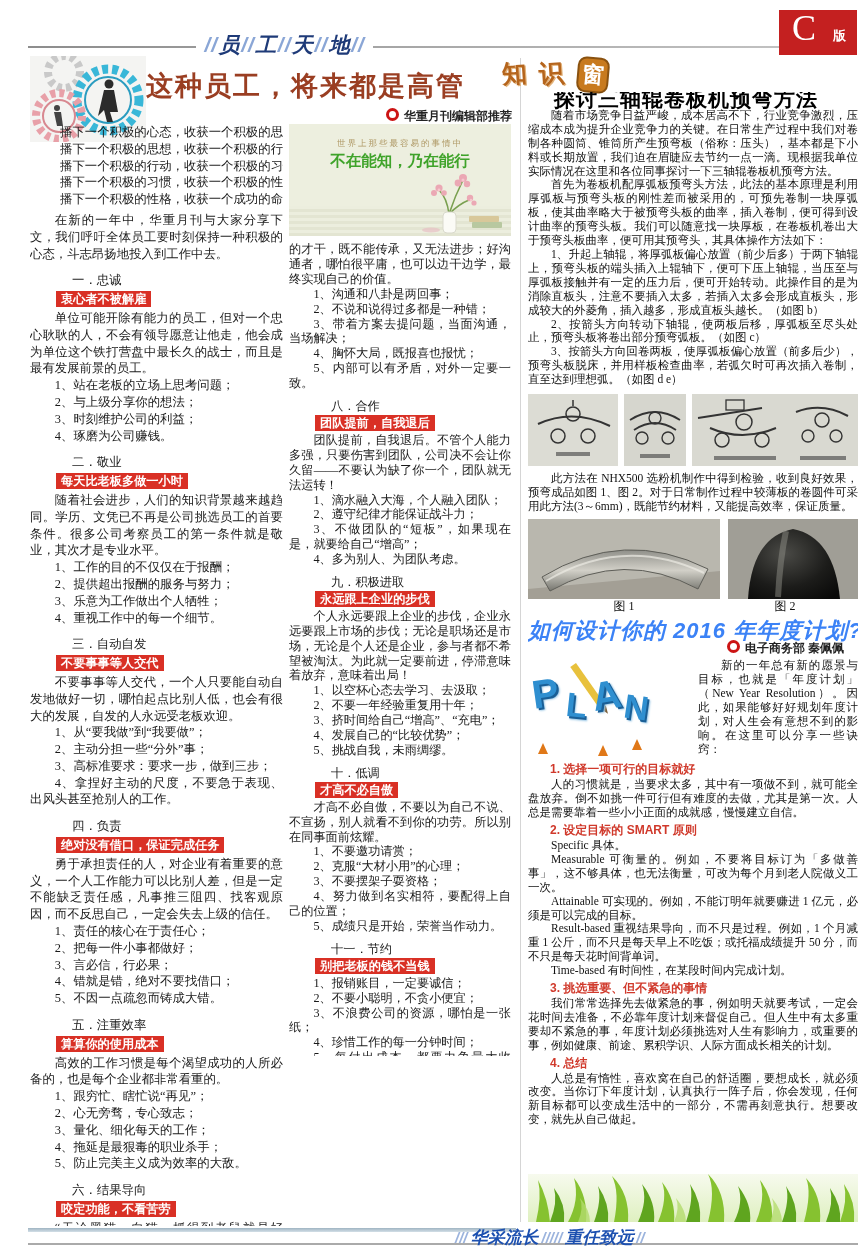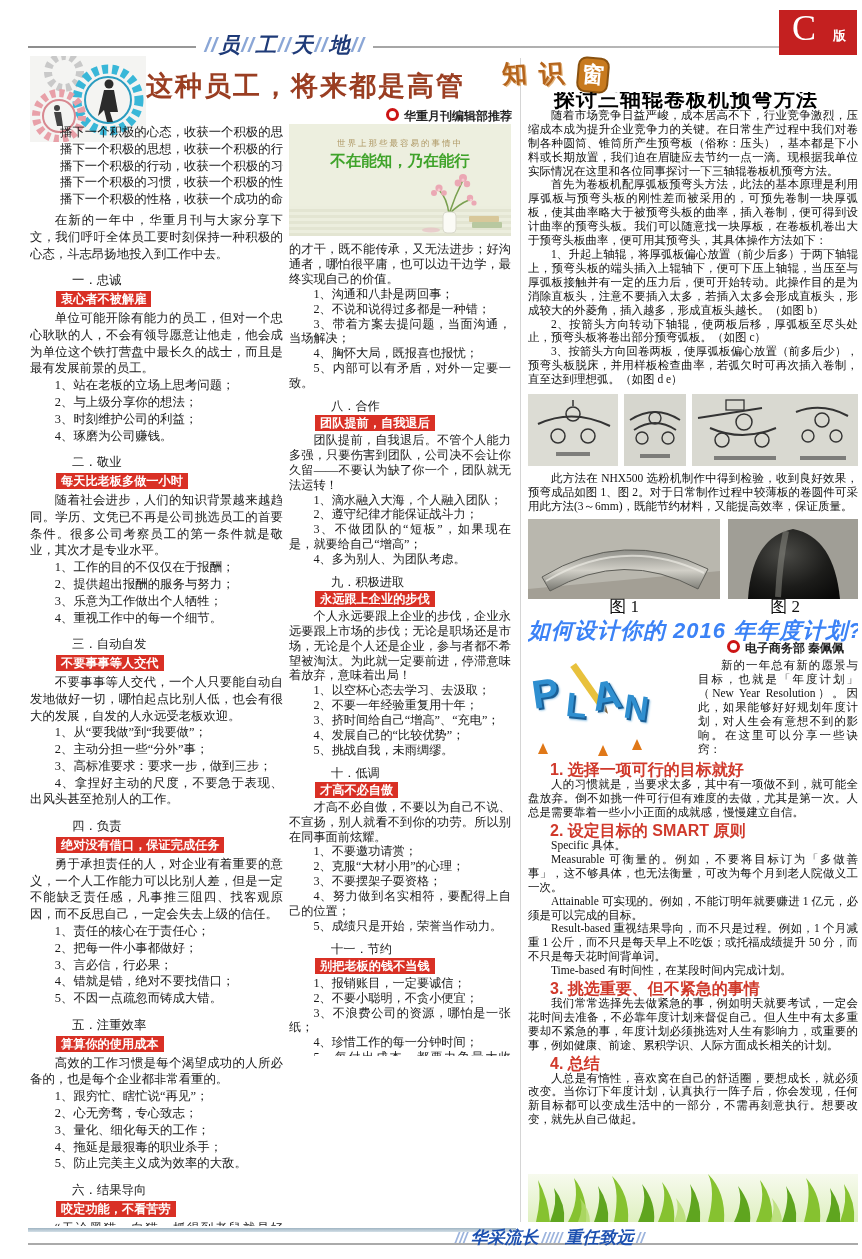--- a/index.html
+++ b/index.html
@@ -60,39 +60,39 @@
   .rightcol{position:absolute;left:528px;top:92px;width:330px;height:1082px;overflow:hidden;
         font-size:11.5px;line-height:13.9px;text-align:justify;color:#111;}
   .kn-title{text-align:left;font-family:"Liberation Sans",sans-serif;font-weight:bold;
         font-size:21px;color:#000;letter-spacing:1px;margin:0 0 3px 26px;white-space:nowrap;}
   .kn-byline{text-align:right;margin:0 4px 6px 0;font-size:12px;}
   .kn-para,.plan-para{text-indent:2em;margin:0;}
   .diagrams{display:flex;gap:6px;margin:7px 0 6px 0;}
   .diagram{background:#dcdcd4;}
   .photos{display:flex;gap:8px;margin-top:5px;}
   .photo-caps{display:flex;margin:1px 0 2px 0;}
-  .photo-cap{font-size:17px;text-align:center;}
+  .photo-cap{font-size:12px;text-align:center;}
   .cap1{width:192px;} .cap2{width:130px;}
   
   .plan-title{margin:10px 0 2px 0;font-family:"Liberation Sans",sans-serif;font-weight:bold;
         font-style:italic;font-size:22px;color:#3b82f6;letter-spacing:1px;text-align:center;white-space:nowrap;}
   .plan-byline{text-align:right;margin:0 14px 4px 0;font-size:12px;}
   .plan-row{display:flex;gap:10px;margin-bottom:2px;}
   .plan-graphic{position:relative;width:132px;height:100px;flex:none;overflow:hidden;}
   .plan-graphic .pl{position:absolute;font-family:"Liberation Sans",sans-serif;font-weight:bold;
         color:#2f8fd0;text-shadow:2px 2px 0 #1a5f96,3px 3px 2px #9ec9e6;}
   .cone{position:absolute;width:0;height:0;border-left:5px solid transparent;
         border-right:5px solid transparent;border-bottom:11px solid #e07818;}
   .pencil{position:absolute;left:48px;top:4px;width:52px;height:7px;background:#e8c13c;
         transform:rotate(55deg);transform-origin:left top;}
   .pencil:after{content:"";position:absolute;right:-8px;top:0;border-top:3.5px solid transparent;
         border-bottom:3.5px solid transparent;border-left:8px solid #7a5a30;}
   .plan-intro{flex:1;margin-left:28px;}
   .plan-sec-head{color:#d0392b;font-weight:bold;font-family:"Liberation Sans",sans-serif;
-        font-size:16px;margin:4px 0 1px 22px;}
+        font-size:12px;margin:4px 0 1px 22px;}
   .grass{position:absolute;left:528px;top:1174px;width:330px;height:48px;}
   
   .left-bottom-bar{position:absolute;left:28px;top:1228px;width:488px;height:4px;
         background:linear-gradient(#9fb4c2,#d3dfe7);}
   .footer-line{position:absolute;left:28px;top:1243px;width:830px;height:2px;background:#aaa;}
   .footer-motto{position:absolute;left:452px;top:1226px;font-family:"Liberation Sans",sans-serif;
         font-weight:bold;font-style:italic;font-size:17px;color:#1c50b0;white-space:nowrap;}
   .footer-motto .fslash{color:#9bb3dd;font-size:15px;margin:0 3px;}
 </style>
 </head>

